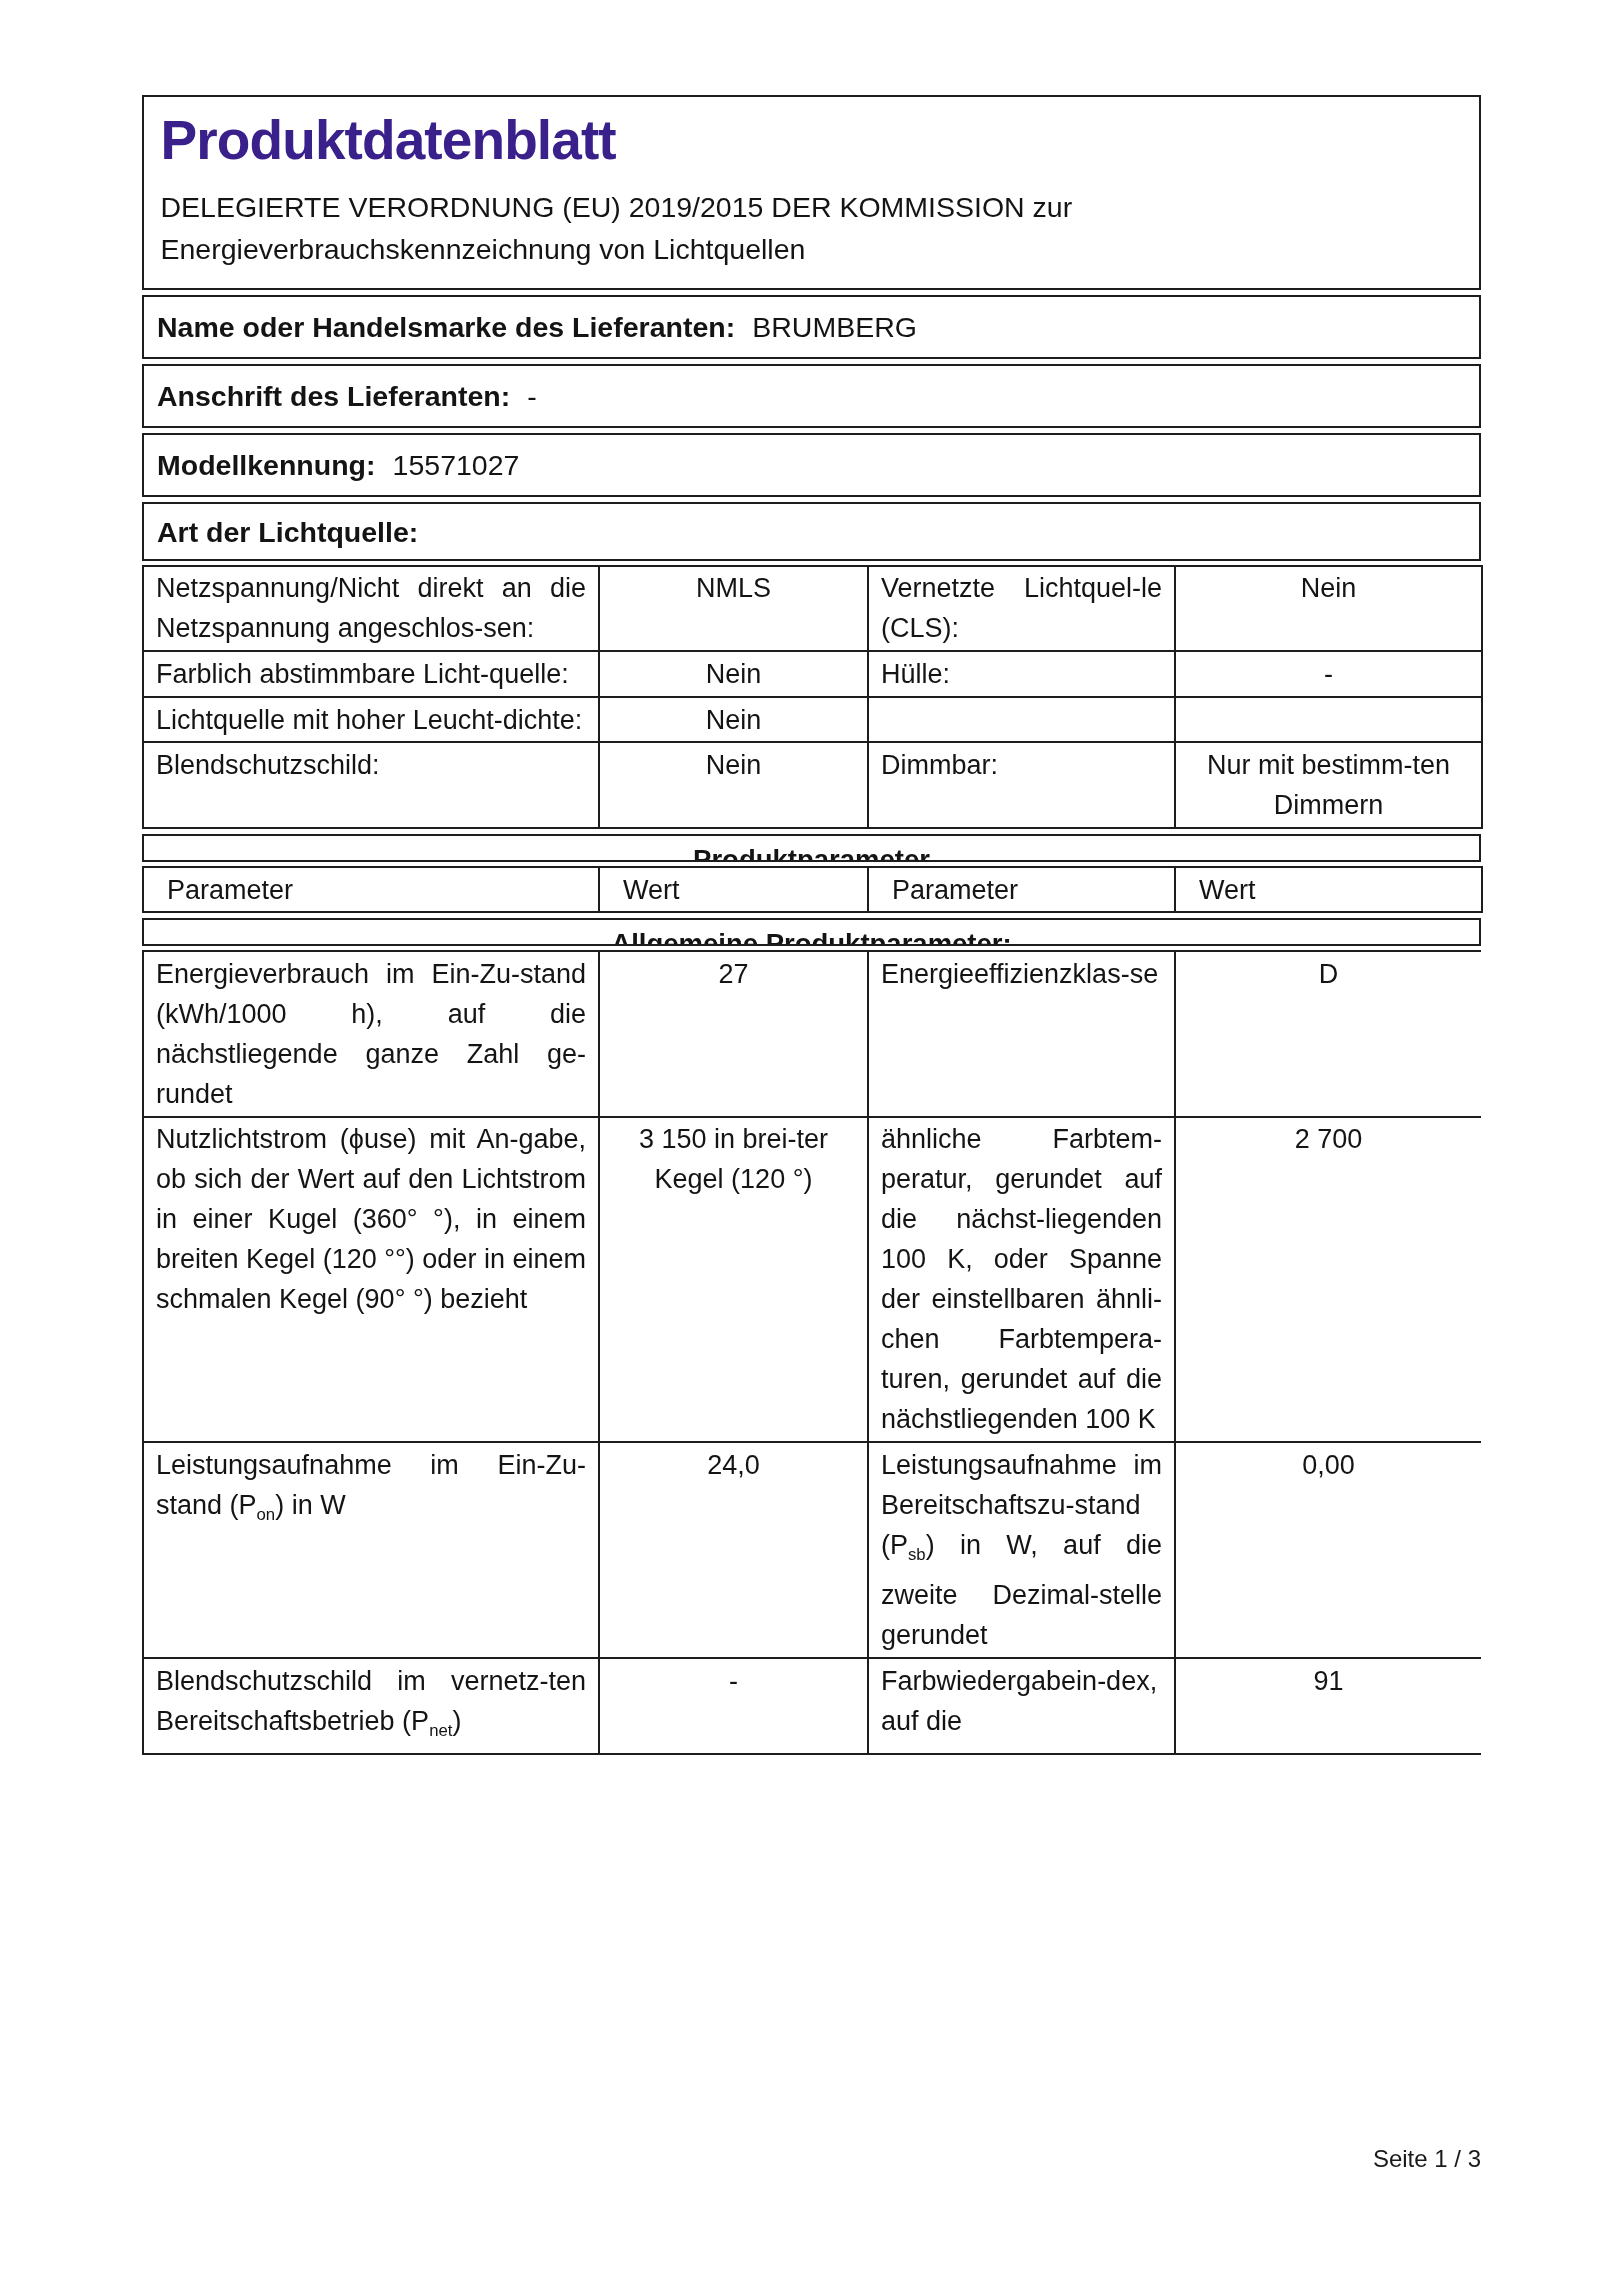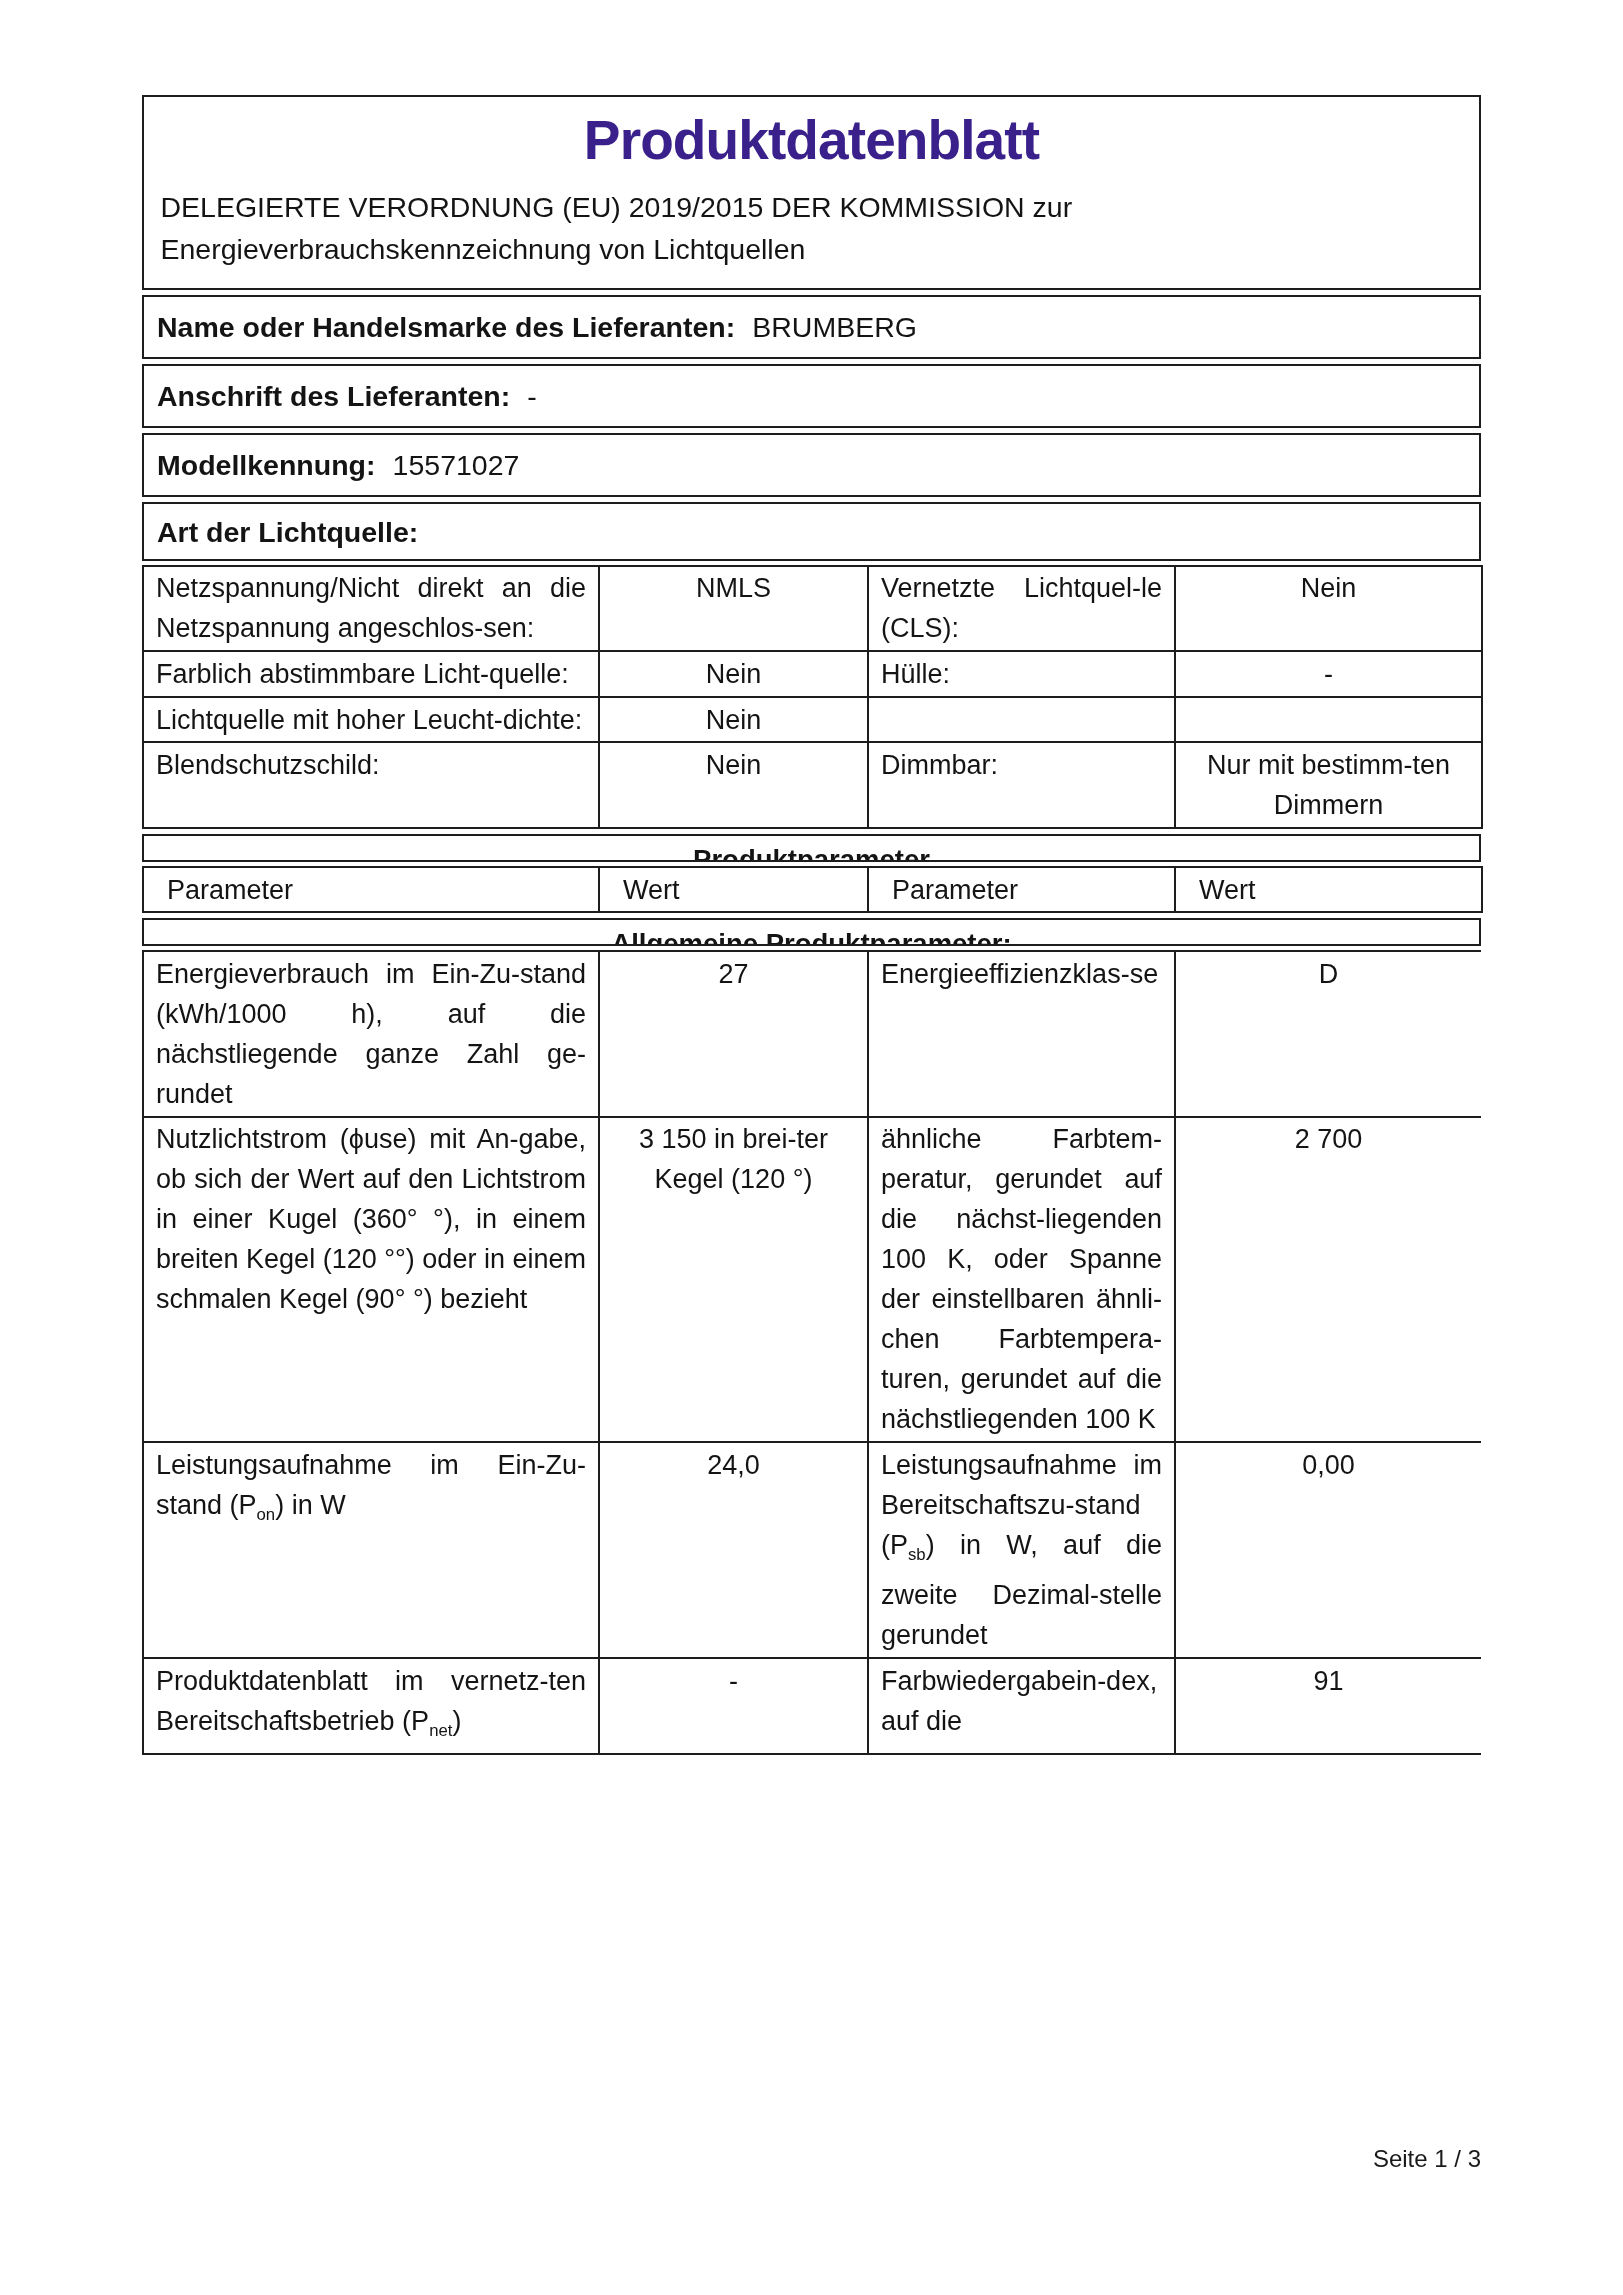--- a/index.html
+++ b/index.html
@@ -72,21 +72,21 @@
     position:absolute; left:142px; top:2145px; width:1339px;
     text-align:right; font-size:24px; color:#1a1a1a;
   }
 </style>
 </head>
 <body>
 
 <div class="doc">
 
   <div class="box first titlebox">
-    <div class="h1" id="doc-title" style="color: rgb(58, 32, 139); text-align: center;">Produktdatenblatt</div>
+    <div class="h1" id="doc-title" style="color: rgb(58, 32, 139);">Produktdatenblatt</div>
     <div class="subtitle">
       <div>DELEGIERTE VERORDNUNG (EU) 2019/2015 DER KOMMISSION zur</div>
       <div>Energieverbrauchskennzeichnung von Lichtquellen</div>
     </div>
   </div>
 
   <div class="box inforow">
     <span class="lab">Name oder Handelsmarke des Lieferanten:</span>
     <span class="val">BRUMBERG</span>
   </div>
@@ -187,21 +187,21 @@
           <span>Leistungsaufnahme im Ein-Zu-stand (P</span><sub>on</sub><span>) in W</span>
         </td>
         <td class="val">24,0</td>
         <td class="lbl">
           <span>Leistungsaufnahme im Bereitschaftszu-stand (P</span><sub>sb</sub><span>) in W, auf die zweite Dezimal-stelle gerundet</span>
         </td>
         <td class="val">0,00</td>
       </tr>
       <tr>
         <td class="lbl">
-          <span>Produktdatenblatt im vernetz-ten Bereitschaftsbetrieb (P</span><sub>net</sub><span>)</span>
+          <span>Blendschutzschild im vernetz-ten Bereitschaftsbetrieb (P</span><sub>net</sub><span>)</span>
         </td>
         <td class="val">-</td>
         <td class="lbl">Farbwiedergabein-dex, auf die</td>
         <td class="val">91</td>
       </tr>
     </tbody>
       </table>
   </div>
 
 </div>

